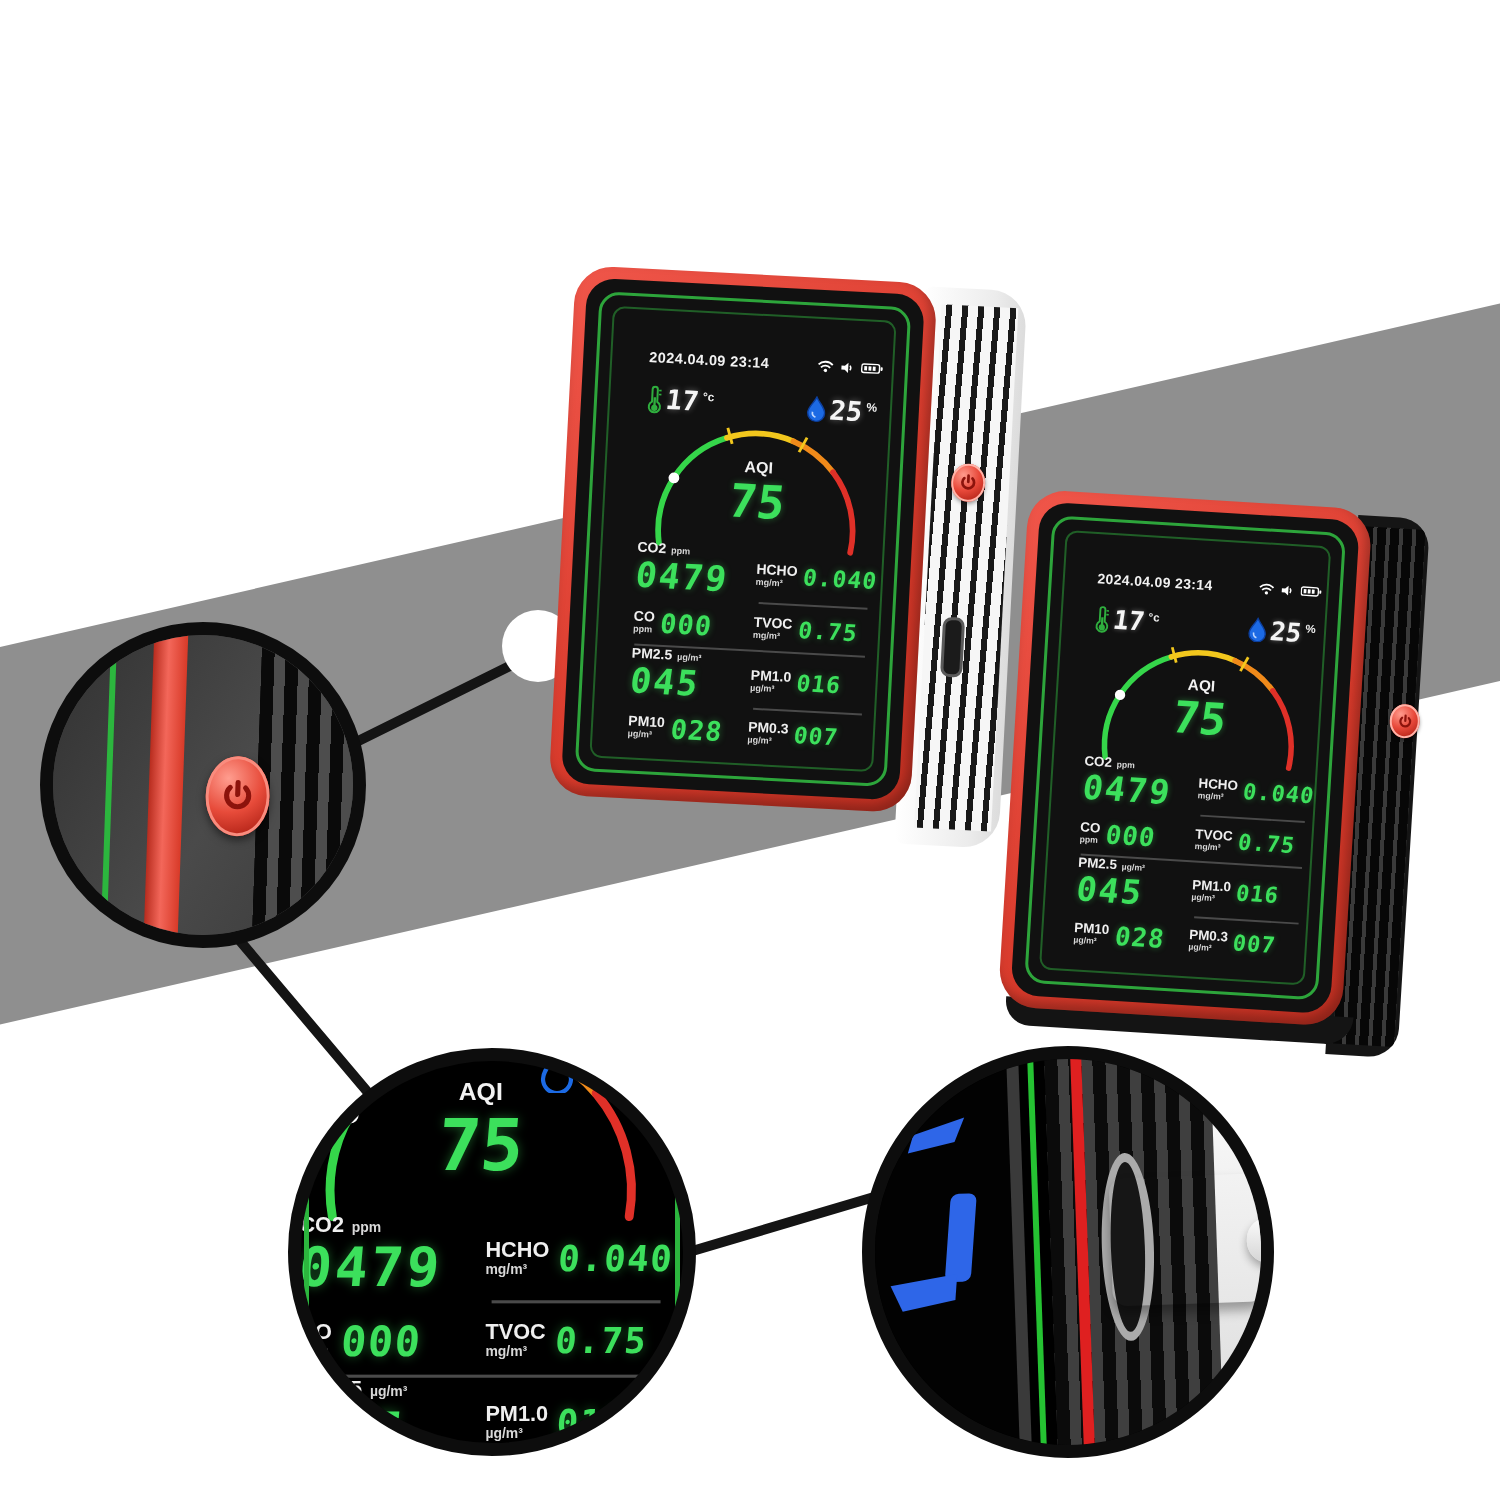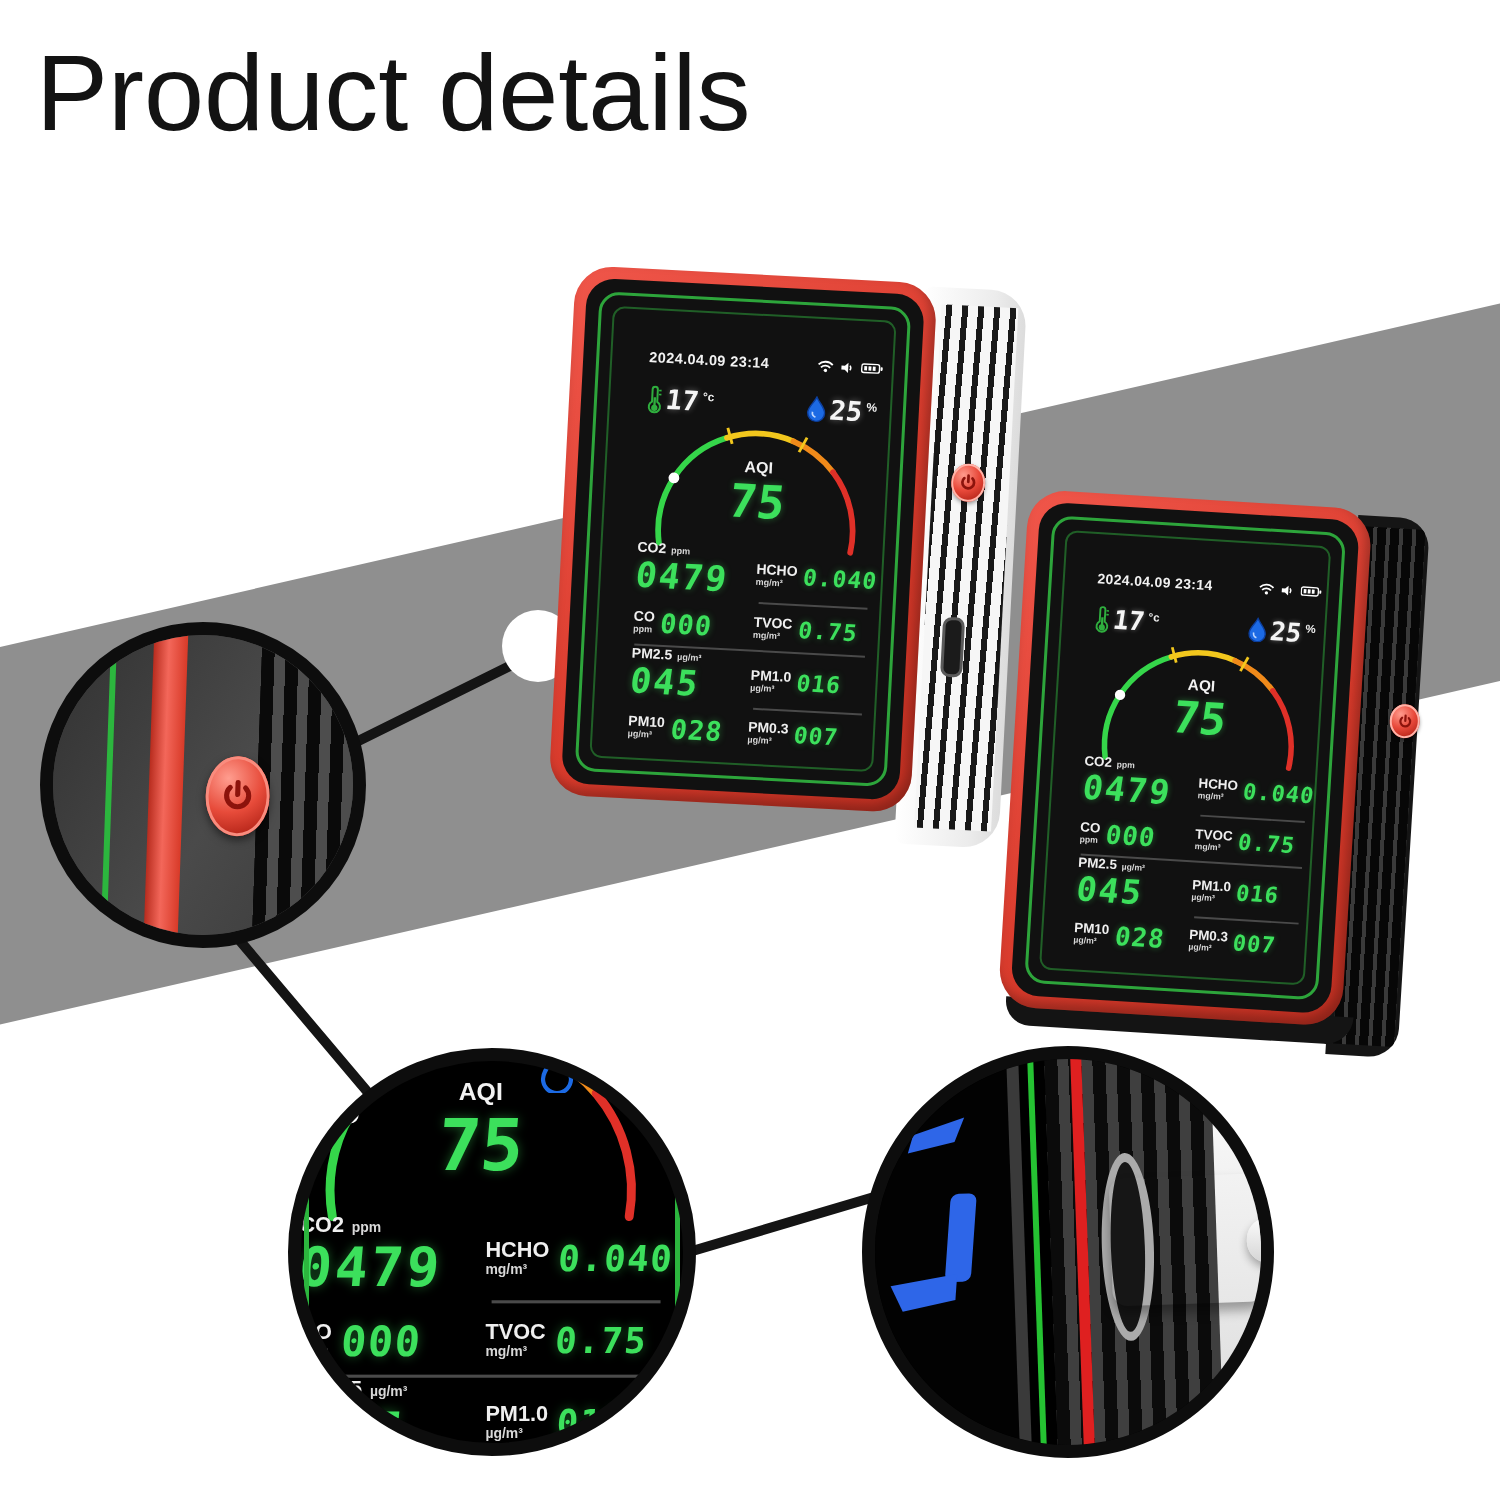--- a/index.html
+++ b/index.html
@@ -121,21 +121,20 @@
   .rc-plug{position:absolute;left:60%;top:33%;width:152px;height:128px;border-radius:15px;
     background:linear-gradient(180deg,#ffffff,#ececec 55%,#cwhite 80%,#cfcfcf);box-shadow:0 8px 12px rgba(0,0,0,.35);}
   .rc-cable{position:absolute;left:92%;top:44%;width:130px;height:46px;border-radius:22px;
     background:linear-gradient(180deg,#fdfdfd,#d5d5d5);transform:rotate(4deg);box-shadow:0 5px 8px rgba(0,0,0,.3);}
   .rc-blue{position:absolute;left:22px;top:64px;width:130px;height:230px;}
 </style>
 </head>
 <body>
 
 <div class="stage">
-  <div class="title">Product details</div>
   <div class="band"></div>
 
   <svg class="connectors" width="1500" height="1500" viewBox="0 0 1500 1500">
     <line x1="532" y1="655" x2="330" y2="755" stroke="#141414" stroke-width="10" stroke-linecap="round"></line>
     <line x1="235" y1="935" x2="398" y2="1128" stroke="#141414" stroke-width="10" stroke-linecap="round"></line>
     <line x1="662" y1="1260" x2="918" y2="1184" stroke="#141414" stroke-width="10" stroke-linecap="round"></line>
     <circle cx="538" cy="646" r="36" fill="#ffffff"></circle>
   </svg>
 
   <div class="device device1">

